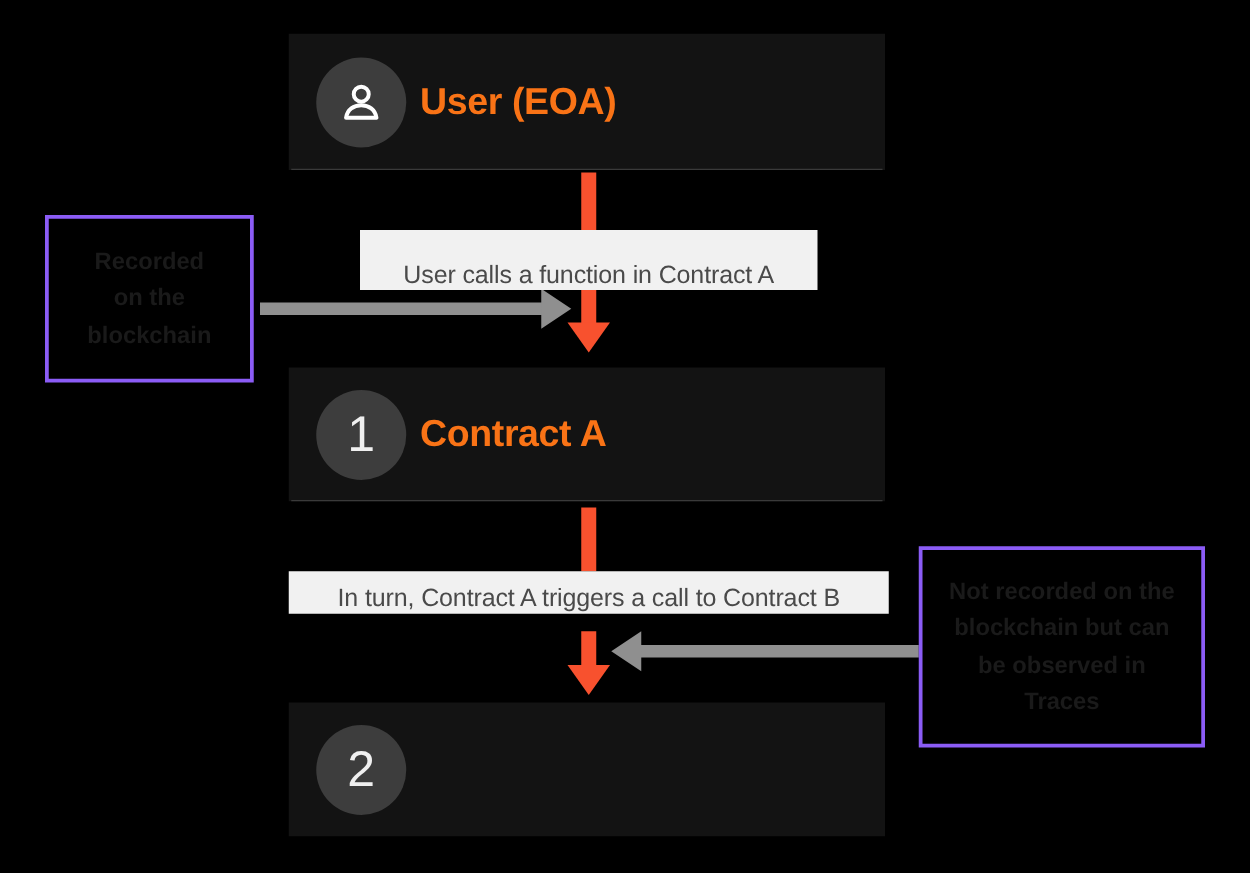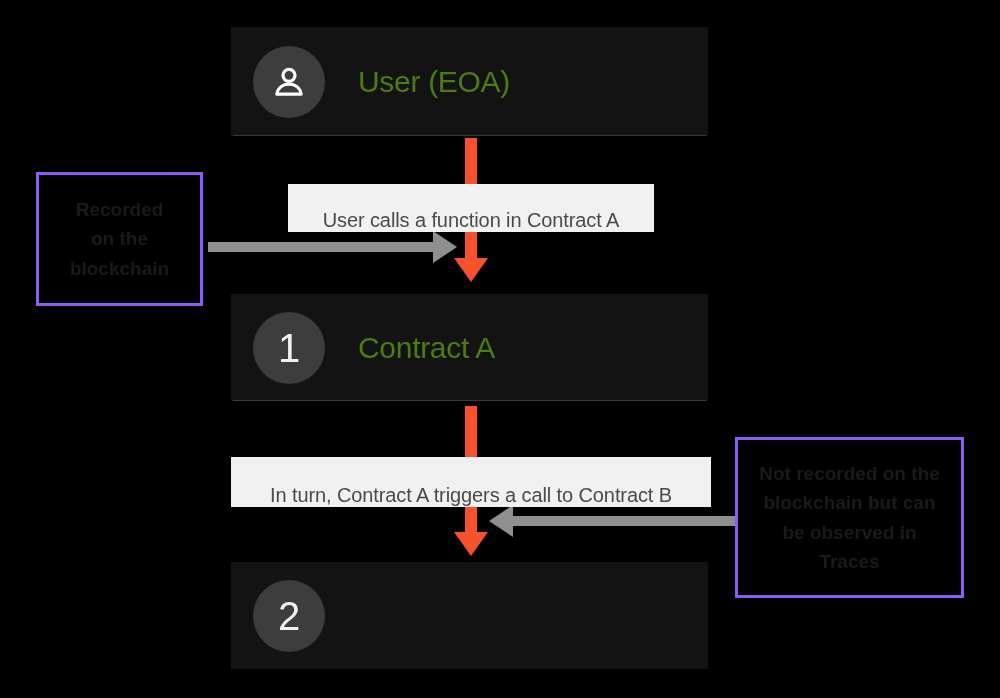--- a/index.html
+++ b/index.html
@@ -43,24 +43,24 @@
     color: #f2f2f2;
   }
   .node .badge-num {
     font-size: 40px;
     font-weight: 400;
     line-height: 1;
     color: #f0f0f0;
     letter-spacing: 0px;
   }
   .node .node-label {
-    margin-left: 33px;
-    color: #4d7c0f;
+    margin-left: 11px;
+    color: #f97316;
     font-size: 30px;
-    font-weight: 400;
+    font-weight: 700;
     letter-spacing: -0.3px;
     white-space: nowrap;
   }
   .node-underline {
     position: absolute;
     height: 1px;
     background: #3a3a3a;
     z-index: 4;
   }
 
@@ -180,21 +180,21 @@
   </div>
 
   <div class="node" style="left:231px; top:294px; width:477px; height:107px;">
     <div class="badge">
       <span class="badge-num">1</span>
     </div>
     <div class="node-label">Contract A</div>
   </div>
   <div class="node-underline" style="left:233px; top:400px; width:473px;"></div>
 
-  <div class="caption" style="left:231px; top:457px; width:480px; height:50px;">
+  <div class="caption" style="left:231px; top:457px; width:480px; height:34px;">
     <span>In turn, Contract A triggers a call to Contract B</span>
   </div>
 
   <div class="node" style="left:231px; top:562px; width:477px; height:107px;">
     <div class="badge">
       <span class="badge-num">2</span>
     </div>
   </div>
 
   <div class="callout" style="left:36px; top:172px; width:167px; height:134px;">

